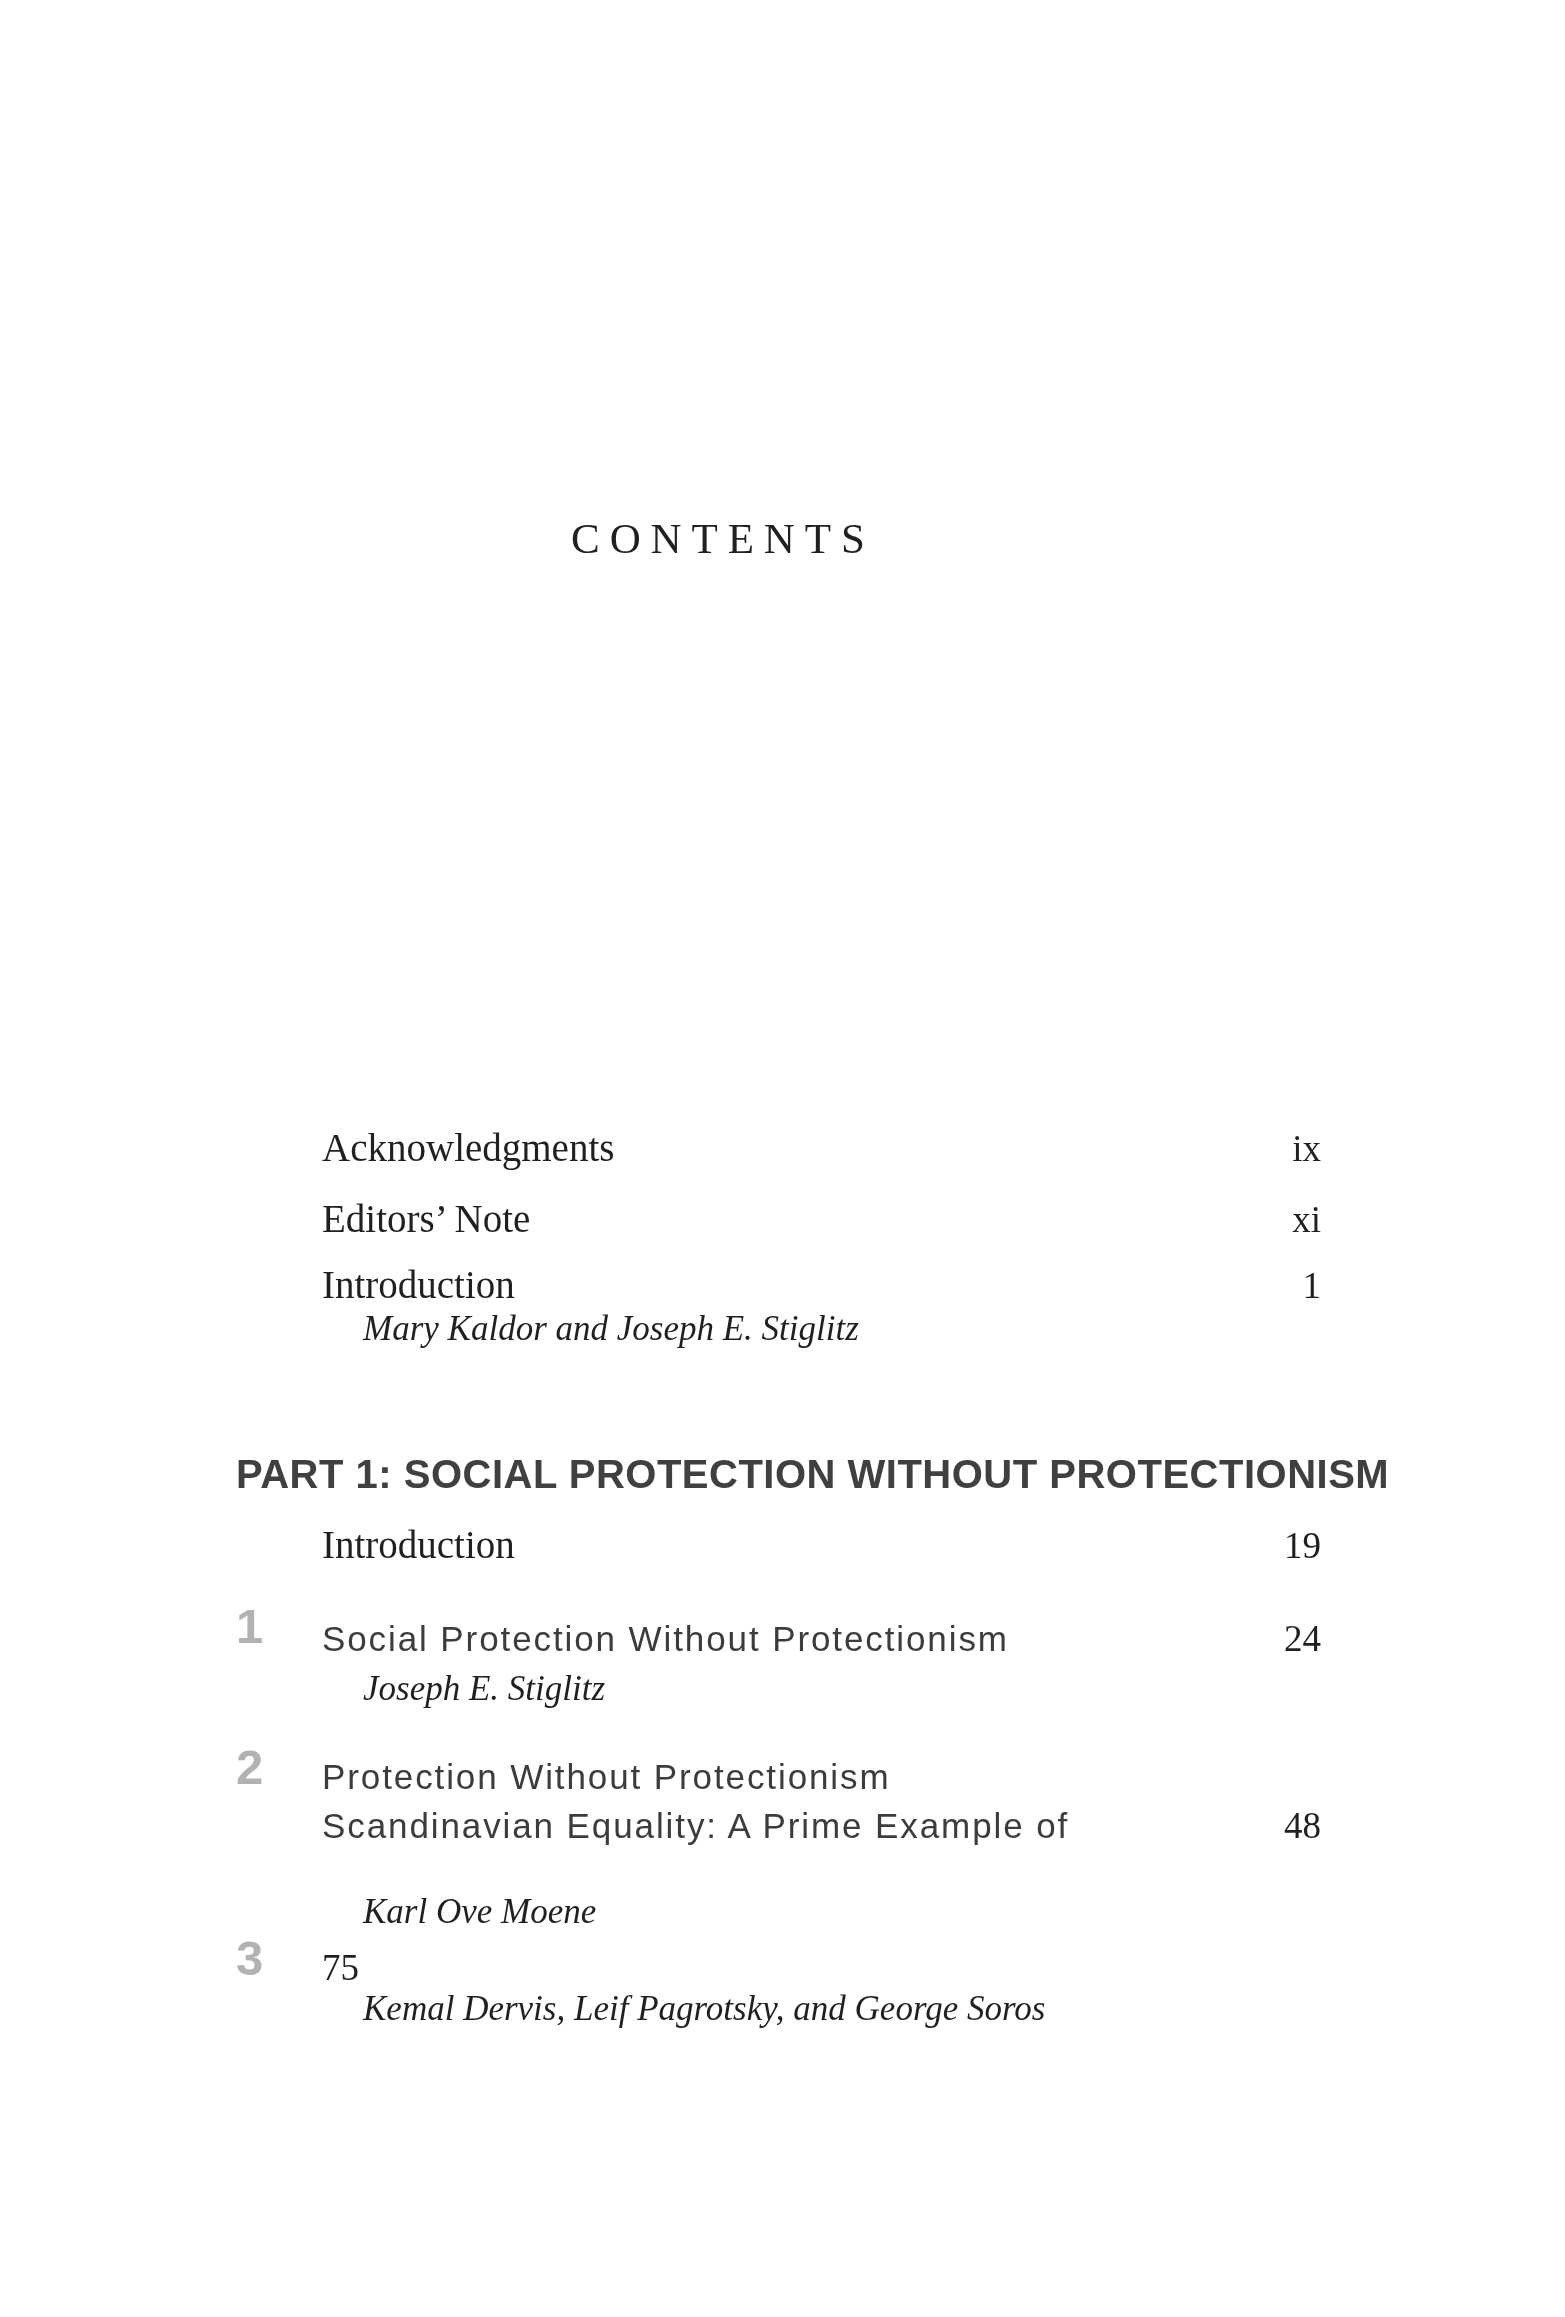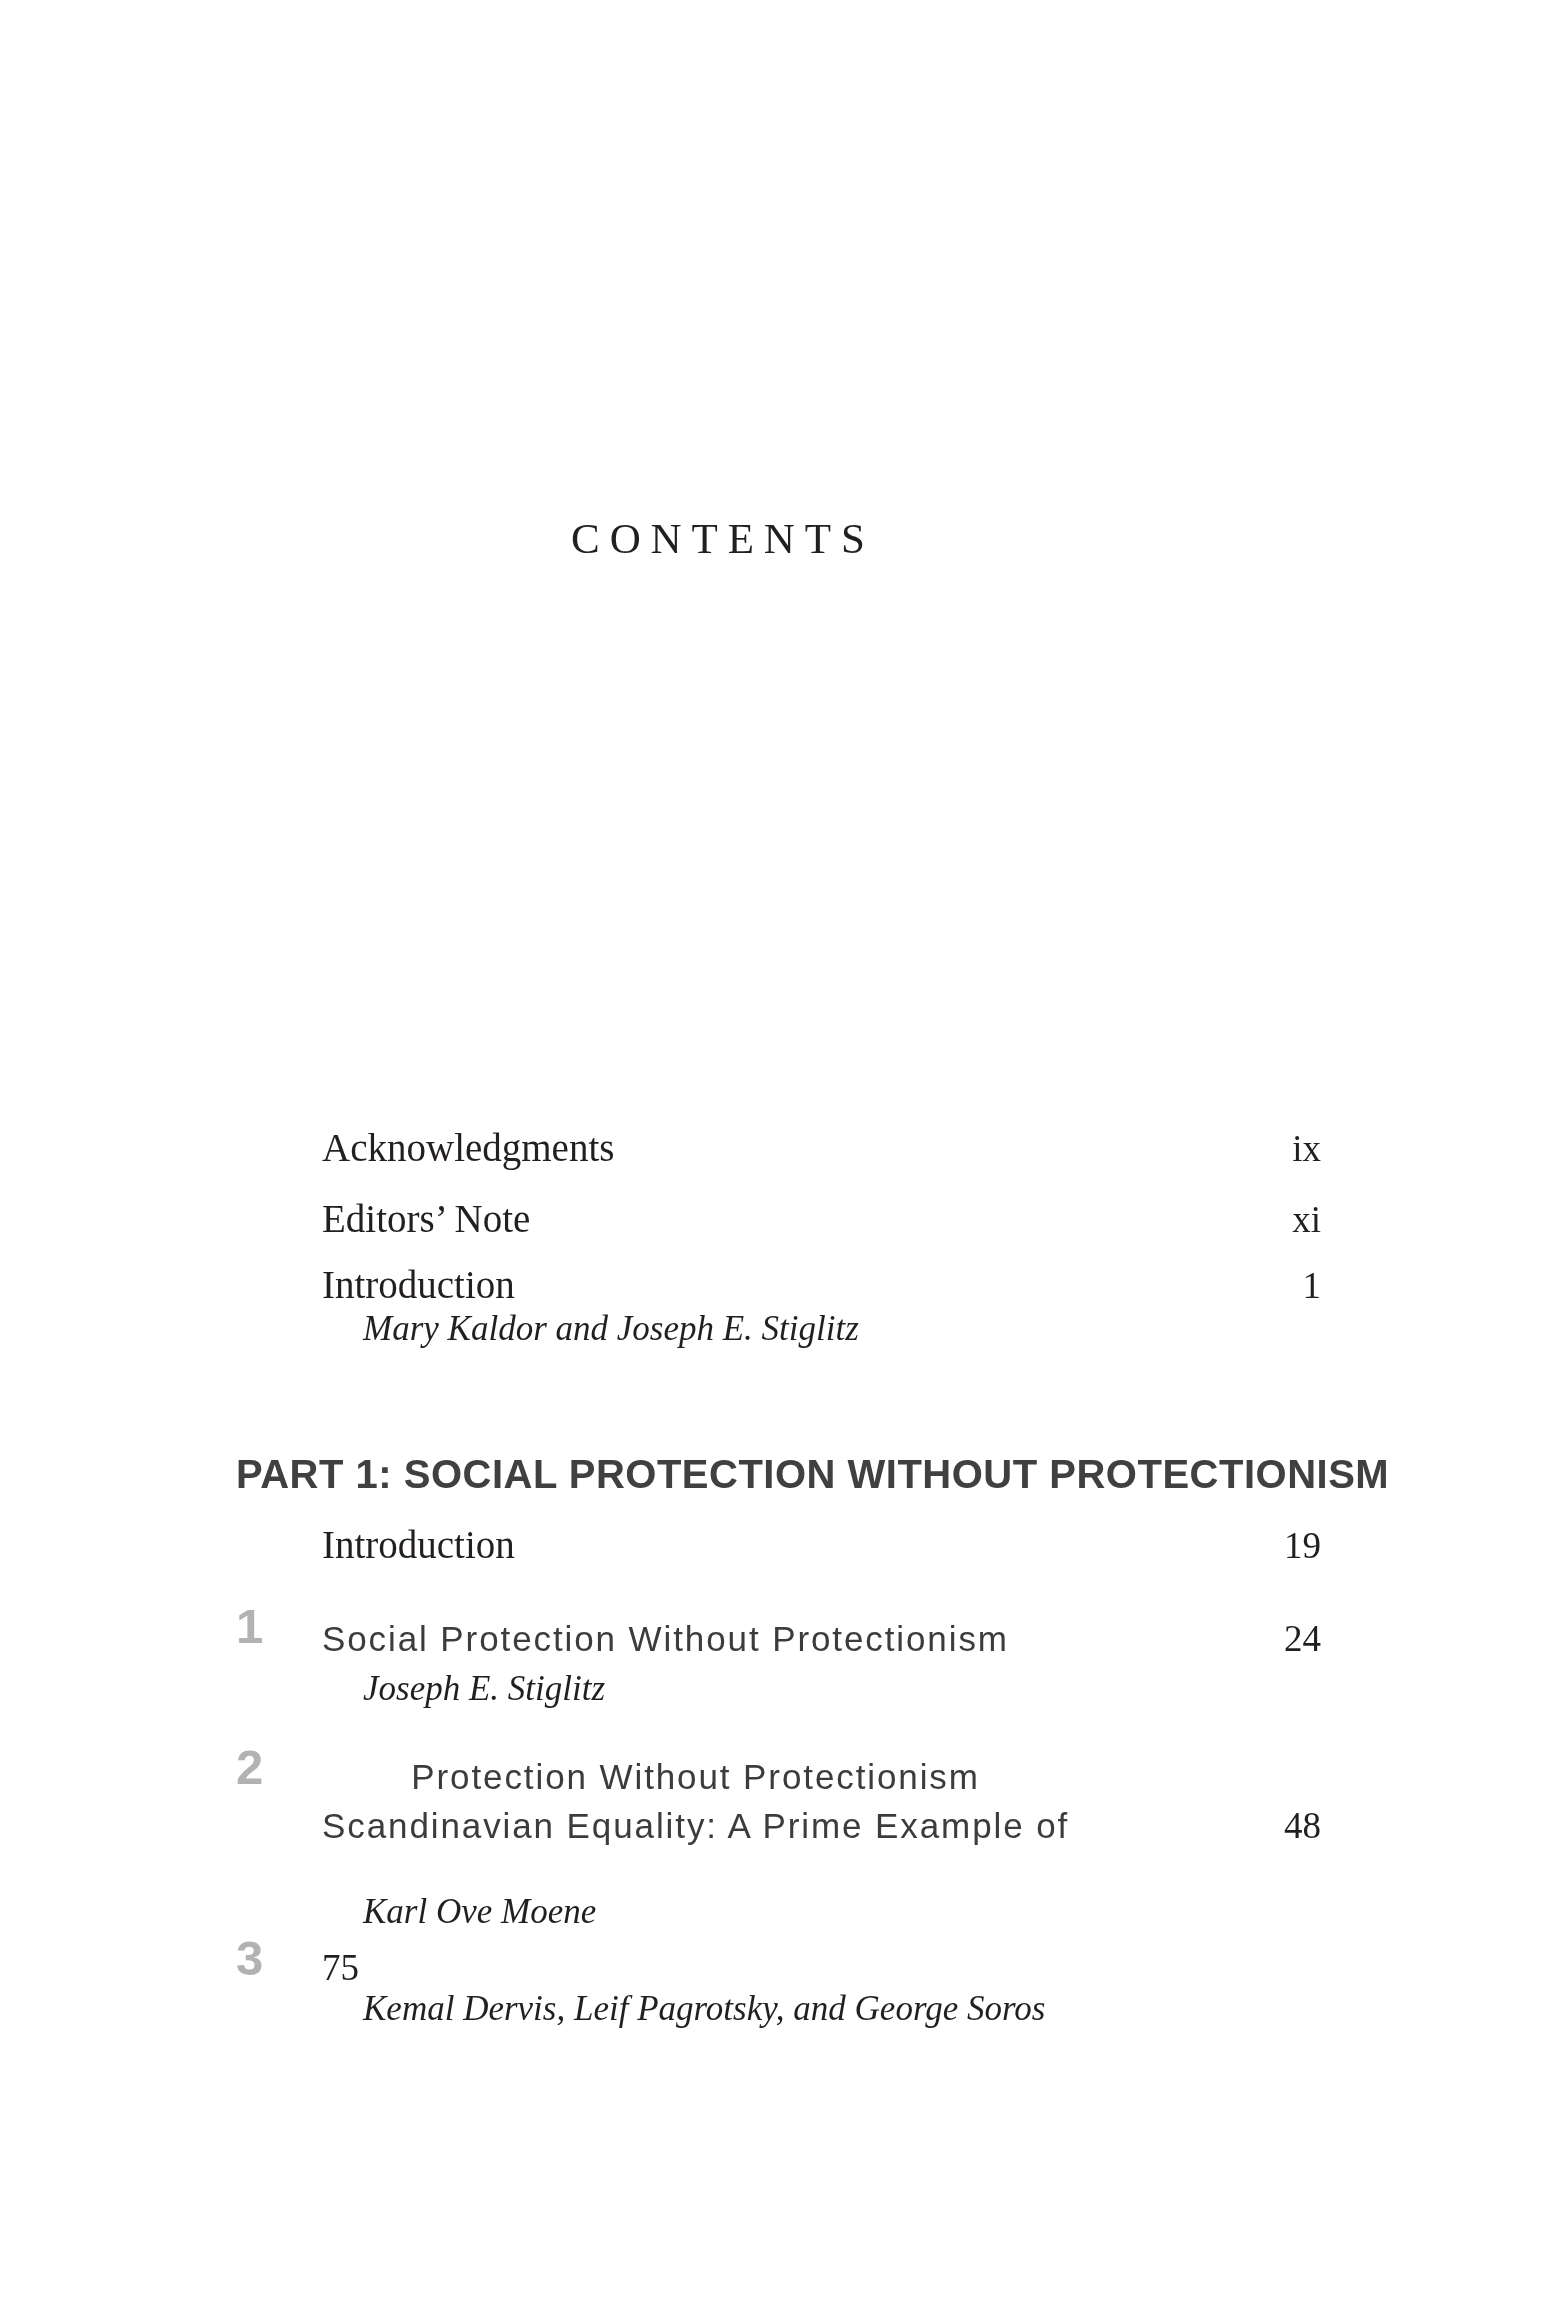--- a/index.html
+++ b/index.html
@@ -10,21 +10,21 @@
   .page {
     position: relative;
     width: 1565px;
     height: 2317px;
     margin: 0 auto;
     background: #ffffff;
     overflow: hidden;
     font-family: "Liberation Serif", serif;
     color: var(--ink, #231f20);
   }
-  .abs { position: absolute; text-align: center; }
+  .abs { position: absolute; }
 
   
   .contents-title {
     left: 0;
     top: 517px;
     width: 1436px;
     text-align: center;
     font-family: "Liberation Serif", serif;
     font-size: 43px;
     line-height: 1;

